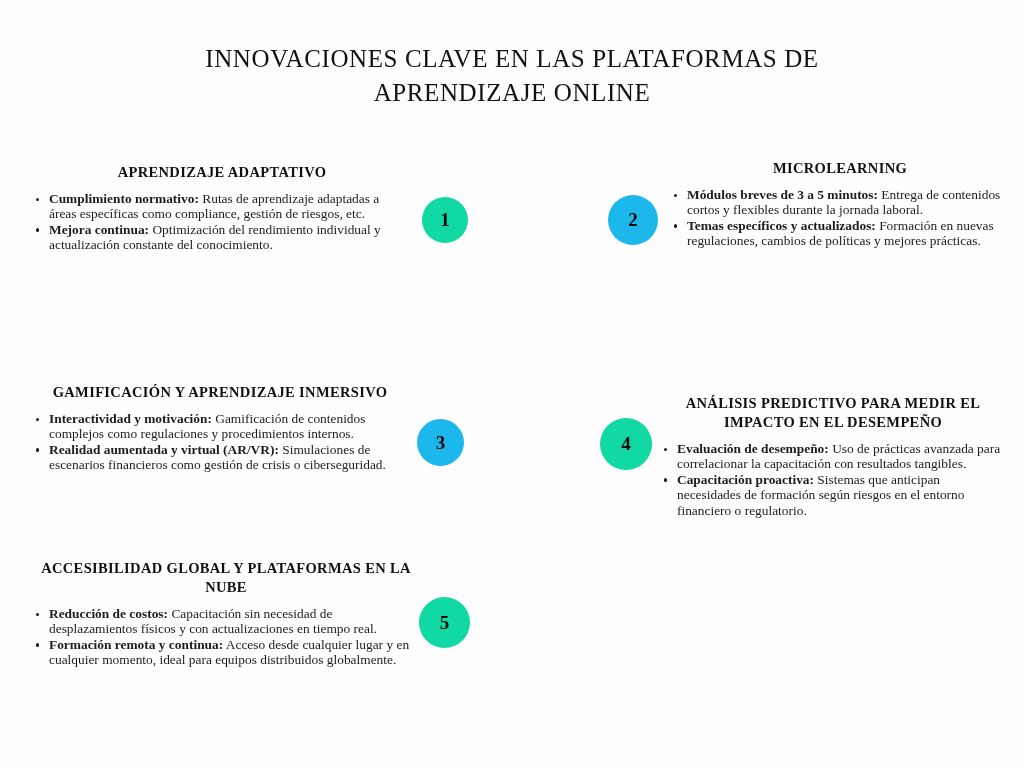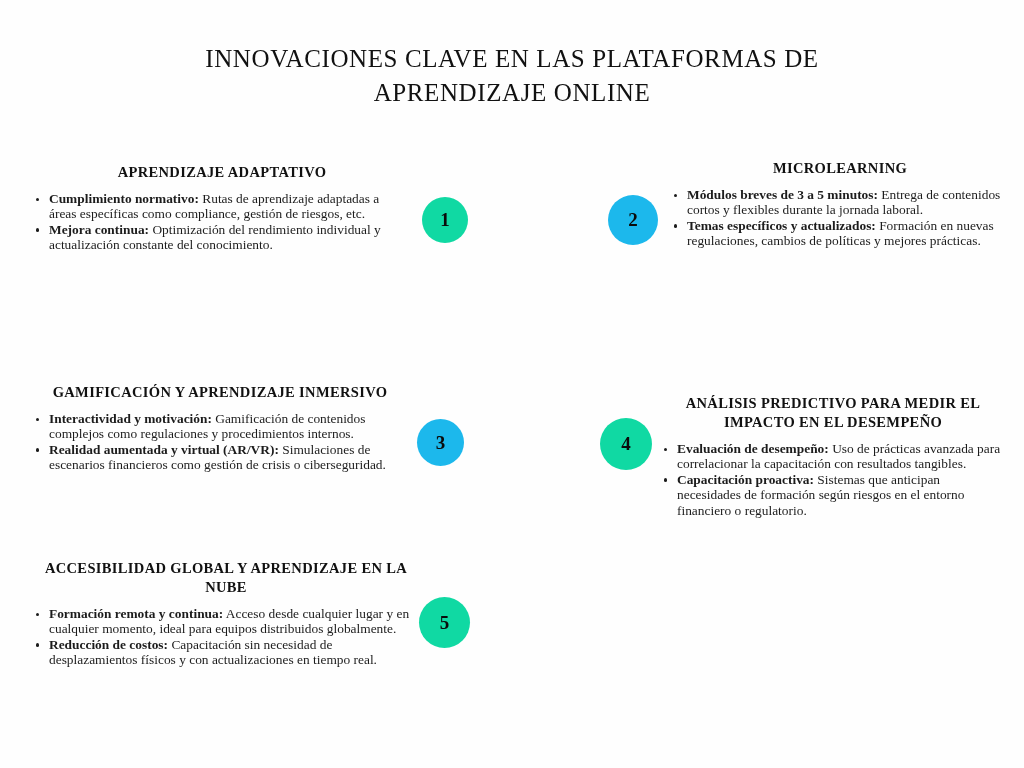--- a/index.html
+++ b/index.html
@@ -163,22 +163,22 @@
       <ul class="bullets">
         <li><span class="lead">Evaluación de desempeño:</span><span> Uso de prácticas avanzada para correlacionar la capacitación con resultados tangibles.</span></li>
         <li><span class="lead">Capacitación proactiva:</span><span> Sistemas que anticipan necesidades de formación según riesgos en el entorno financiero o regulatorio.</span></li>
       </ul>
     </div>
     <div class="num-circle" style="background: rgb(16, 217, 163);">4</div>
   </div>
 
   <div class="section left-block" id="sec-5">
     <div class="text-col">
-      <div class="sec-heading">ACCESIBILIDAD GLOBAL Y APRENDIZAJE EN LA NUBE</div>
+      <div class="sec-heading">ACCESIBILIDAD GLOBAL Y PLATAFORMAS EN LA NUBE</div>
       <ul class="bullets">
+        <li><span class="lead">Reducción de costos:</span><span> Capacitación sin necesidad de desplazamientos físicos y con actualizaciones en tiempo real.</span></li>
         <li><span class="lead">Formación remota y continua:</span><span> Acceso desde cualquier lugar y en cualquier momento, ideal para equipos distribuidos globalmente.</span></li>
-        <li><span class="lead">Reducción de costos:</span><span> Capacitación sin necesidad de desplazamientos físicos y con actualizaciones en tiempo real.</span></li>
       </ul>
     </div>
     <div class="num-circle" style="background: rgb(16, 217, 163);">5</div>
   </div>
 
 </div>
 
 </body></html>

